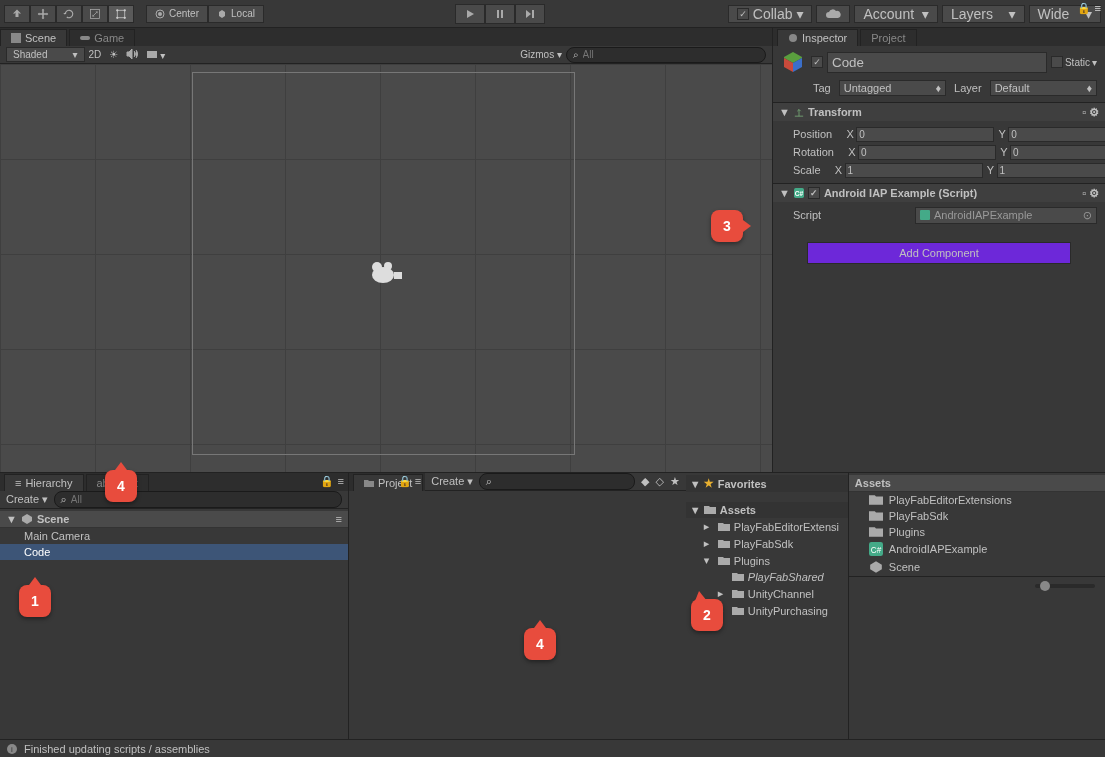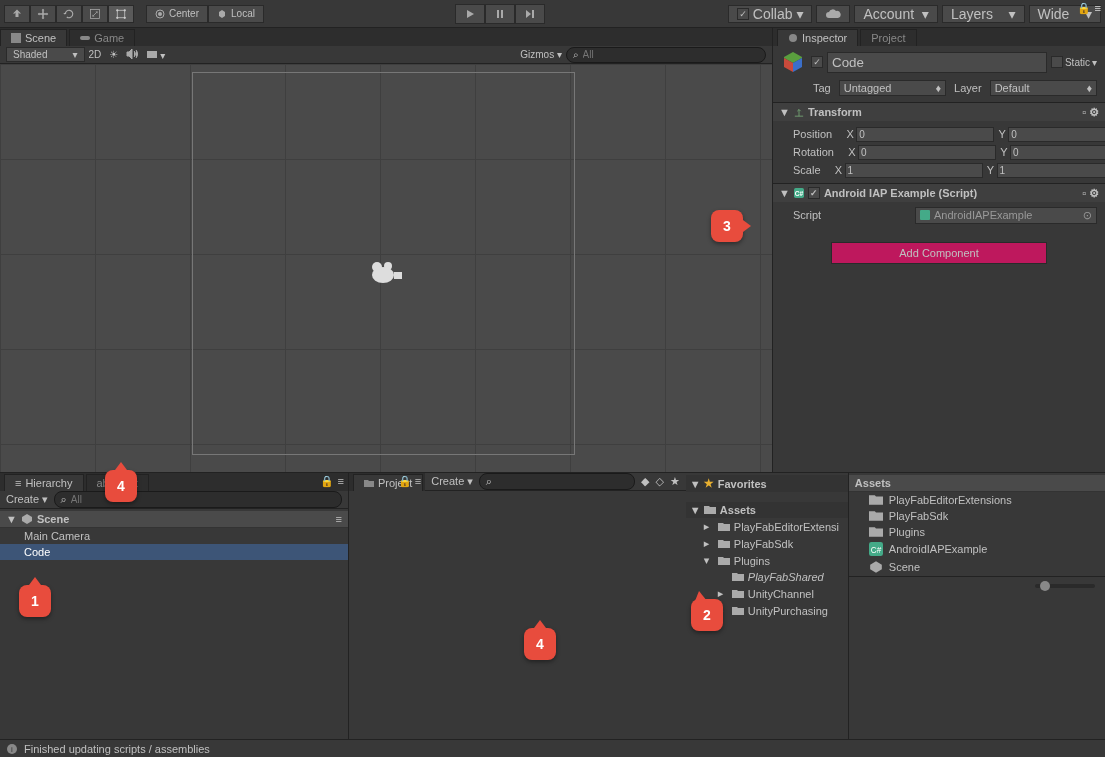--- a/index.html
+++ b/index.html
@@ -53,21 +53,21 @@
 .comp-header svg { width: 10px; height: 10px; }
 .comp-body { padding: 4px 8px; }
 .prop-row { display: flex; align-items: center; height: 18px; gap: 12px; margin-left: 12px; }
 .prop-label { width: 110px; }
 .xyz { flex: 1; display: flex; gap: 2px; }
 .xyz-field { flex: 1; display: flex; align-items: center; }
 .xyz-label { width: 12px; text-align: center; }
 .xyz-input { flex: 1; background: #4a4a4a; border: 1px solid #2a2a2a; padding: 1px 2px; color: #c0c0c0; font-size: 10px; }
 .script-field { flex: 1; background: #4a4a4a; border: 1px solid #2a2a2a; padding: 1px 4px; display: flex; align-items: center; gap: 4px; color: #999; }
 
-.add-comp-btn { margin: 14px auto; width: 216px; height: 22px; background: #be185d; border: 1px solid #2a2a2a; display: flex; align-items: center; justify-content: center; cursor: pointer; }
+.add-comp-btn { margin: 14px auto; width: 264px; height: 22px; background: #6d28d9; border: 1px solid #2a2a2a; display: flex; align-items: center; justify-content: center; cursor: pointer; }
 
 
 .bottom { display: flex; height: 271px; border-top: 1px solid #222; }
 .hierarchy { width: 349px; border-right: 1px solid #222; display: flex; flex-direction: column; }
 .project { flex: 1; display: flex; }
 
 .panel-tabs { height: 18px; display: flex; background: #2d2d2d; align-items: flex-end; padding-left: 4px; position: relative; }
 .panel-toolbar { height: 18px; display: flex; align-items: center; padding: 0 6px; gap: 6px; background: #383838; border-bottom: 1px solid #222; }
 
 .tree { flex: 1; overflow: auto; padding: 2px 0; }

